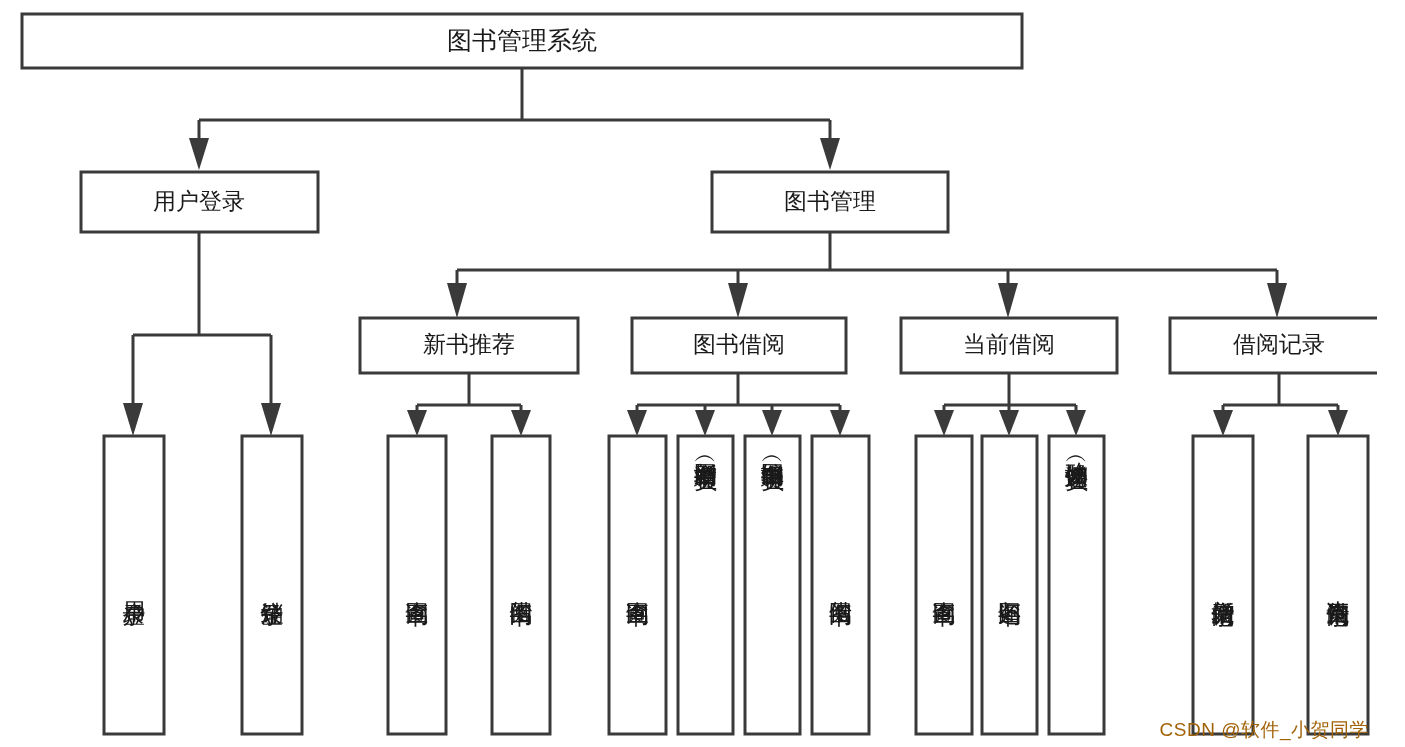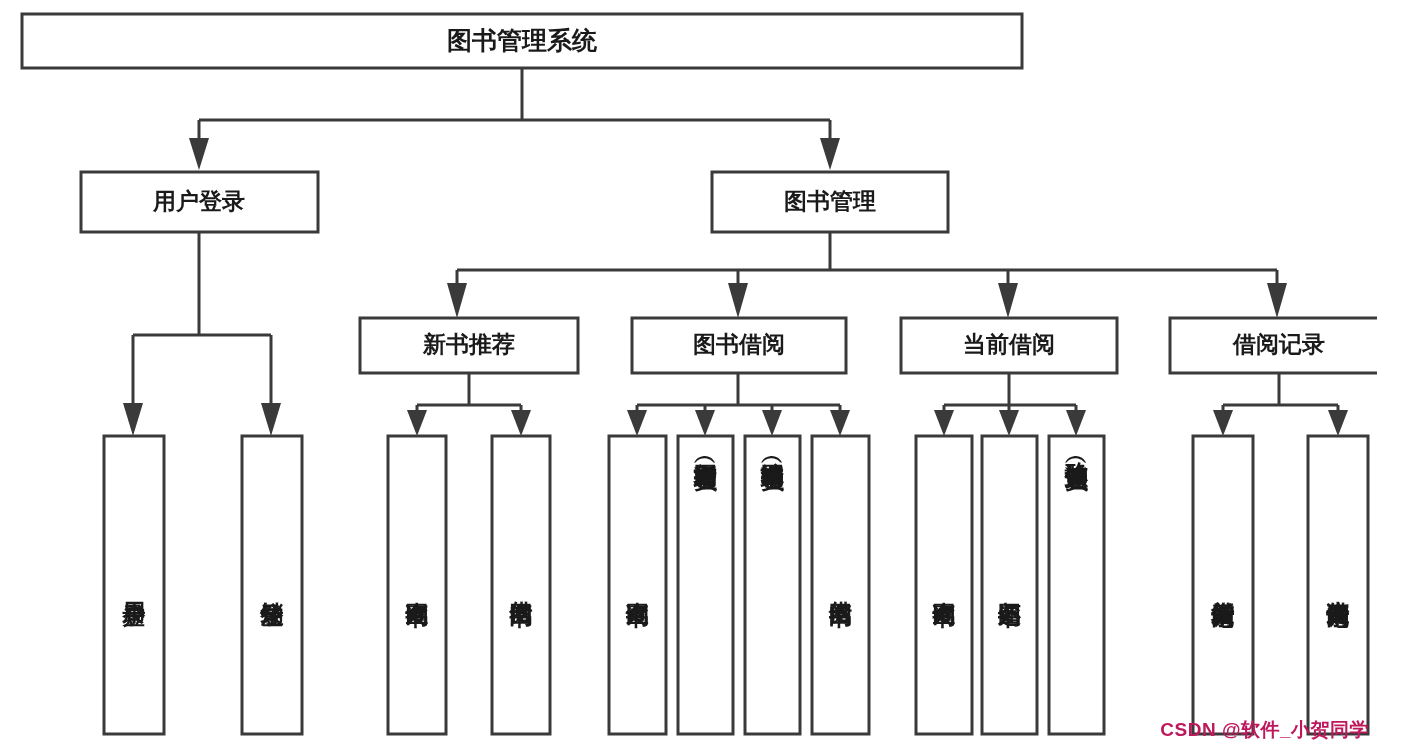--- a/index.html
+++ b/index.html
@@ -9,21 +9,20 @@
   }
   body {
     font-family: "Liberation Sans", "DejaVu Sans", sans-serif;
   }
   #diagram-root {
     position: relative;
     width: 1377px;
     height: 747px;
     background: #ffffff;
     overflow: hidden;
-    font-weight: bold;
   }
   svg#tree-svg {
     position: absolute;
     left: 0;
     top: 0;
     width: 1405px;
     height: 747px;
     display: block;
   }
   .node-box {
@@ -65,21 +64,21 @@
     color: #1a1a1a;
     white-space: nowrap;
     pointer-events: none;
   }
   .watermark {
     position: absolute;
     right: 8px;
     bottom: 4px;
     font-family: "Liberation Sans", "DejaVu Sans", sans-serif;
     font-size: 19px;
-    color: #be185d;
+    color: #a16207;
     letter-spacing: 0.5px;
     white-space: nowrap;
   }
 </style>
 </head>
 <body>
 
 <div id="diagram-root">
 
   <svg id="tree-svg" viewBox="0 0 1405 747">

